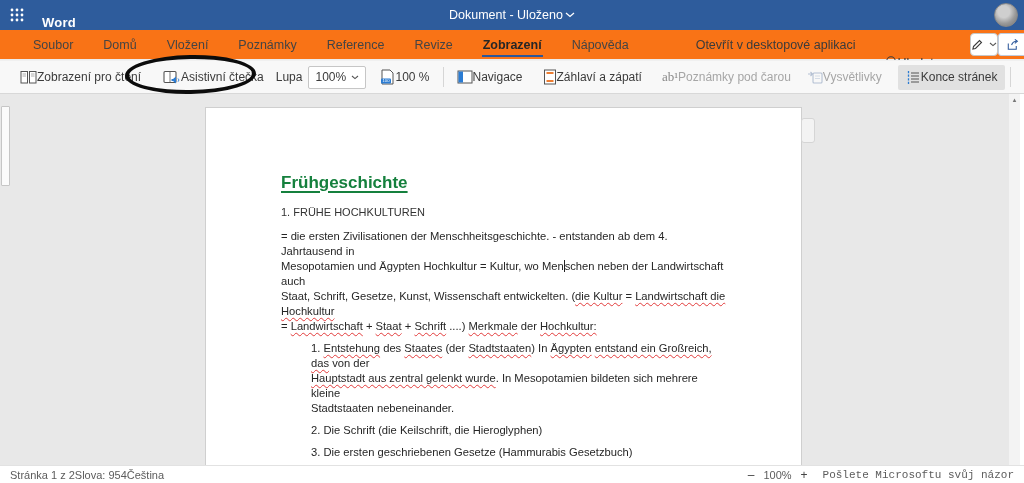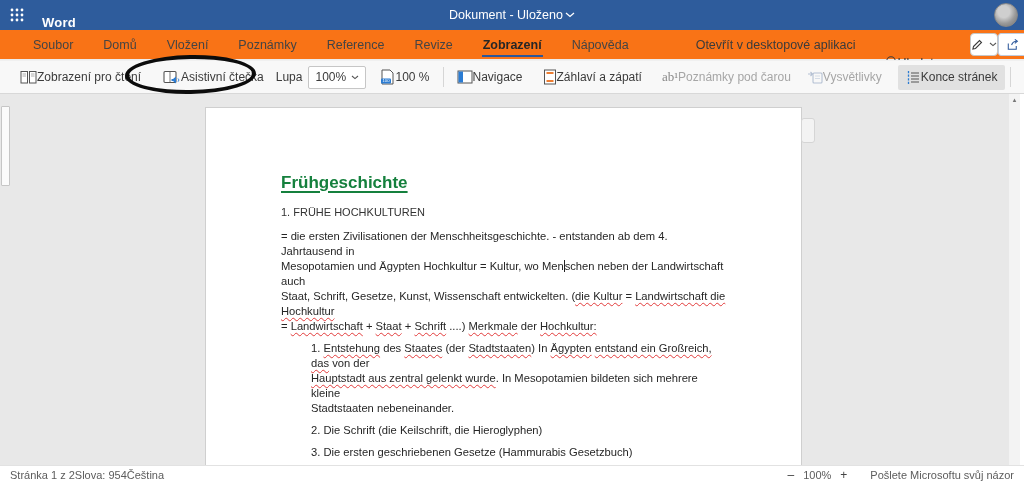--- a/index.html
+++ b/index.html
@@ -59,21 +59,21 @@
   #scroll-up { width:11px; height:12px; display:flex; align-items:center; justify-content:center; font-size:7px; color:#777; cursor:pointer; }
   #scroll-thumb { position:absolute; left:1px; top:12px; width:9px; height:80px; background:#fbfbfb; border:1px solid #c6c6c6; border-radius:1px; cursor:pointer; }
   #edge-strip { position:absolute; left:1020px; top:94px; width:4px; height:371px; background:#fff; }
 
   
   #statusbar { position:absolute; left:0; top:465px; width:1024px; height:18px; background:#fff; border-top:1px solid #e2e2e2; display:flex; align-items:center; font-size:11px; color:#5c5c5c; padding:0 10px; }
   .status-left { display:flex; }
   .status-left span { cursor:pointer; }
   .status-right { margin-left:auto; display:flex; align-items:center; gap:9px; }
   .zoom-ctl { cursor:pointer; font-size:12px; color:#444; }
-  .feedback { margin-left:14px; cursor:pointer; }
+  .feedback { margin-left:6px; cursor:pointer;font-family:Liberation Mono, monospace; }
 
   svg { display:block; }
 </style>
 </head>
 <body>
 
 <div id="topbar">
   <div class="waffle-btn">
     <svg width="14" height="14" viewBox="0 0 14 14">
       <g fill="#fff">

